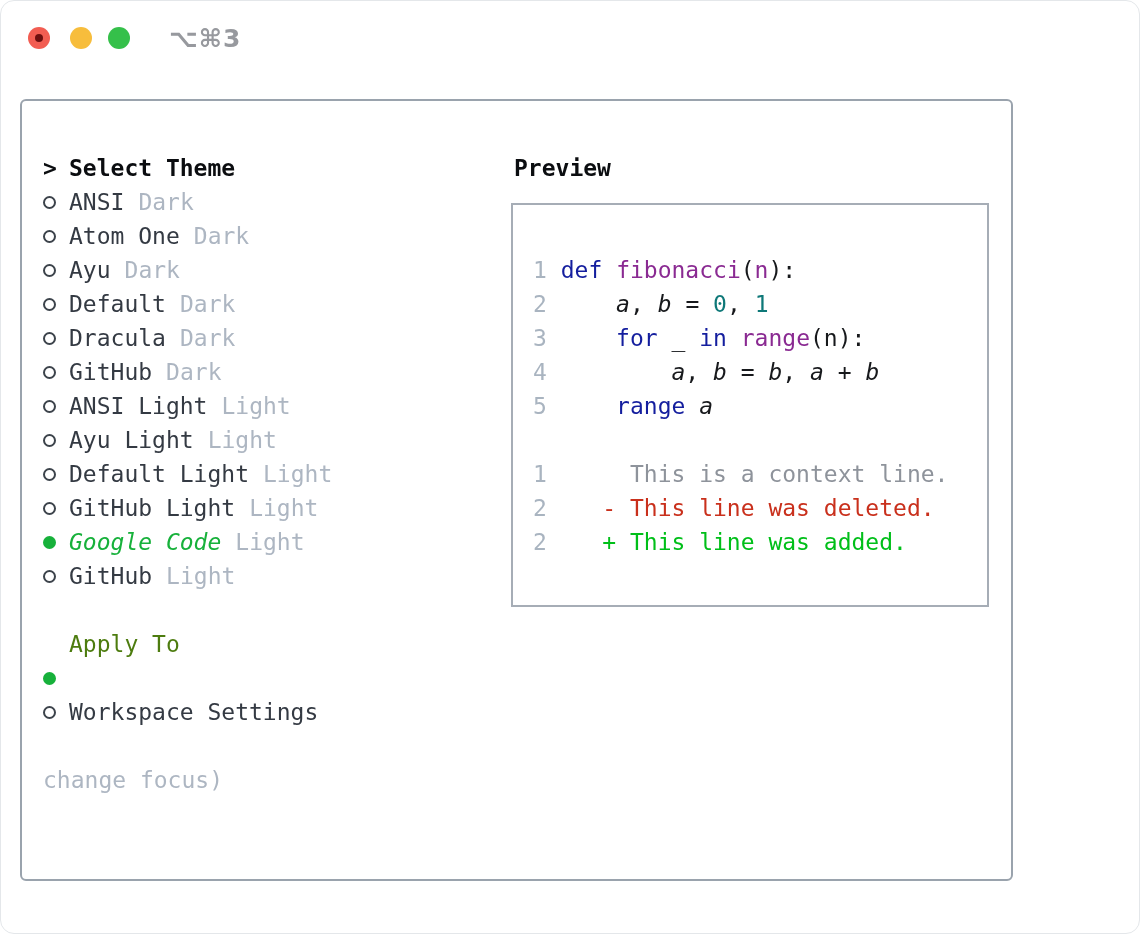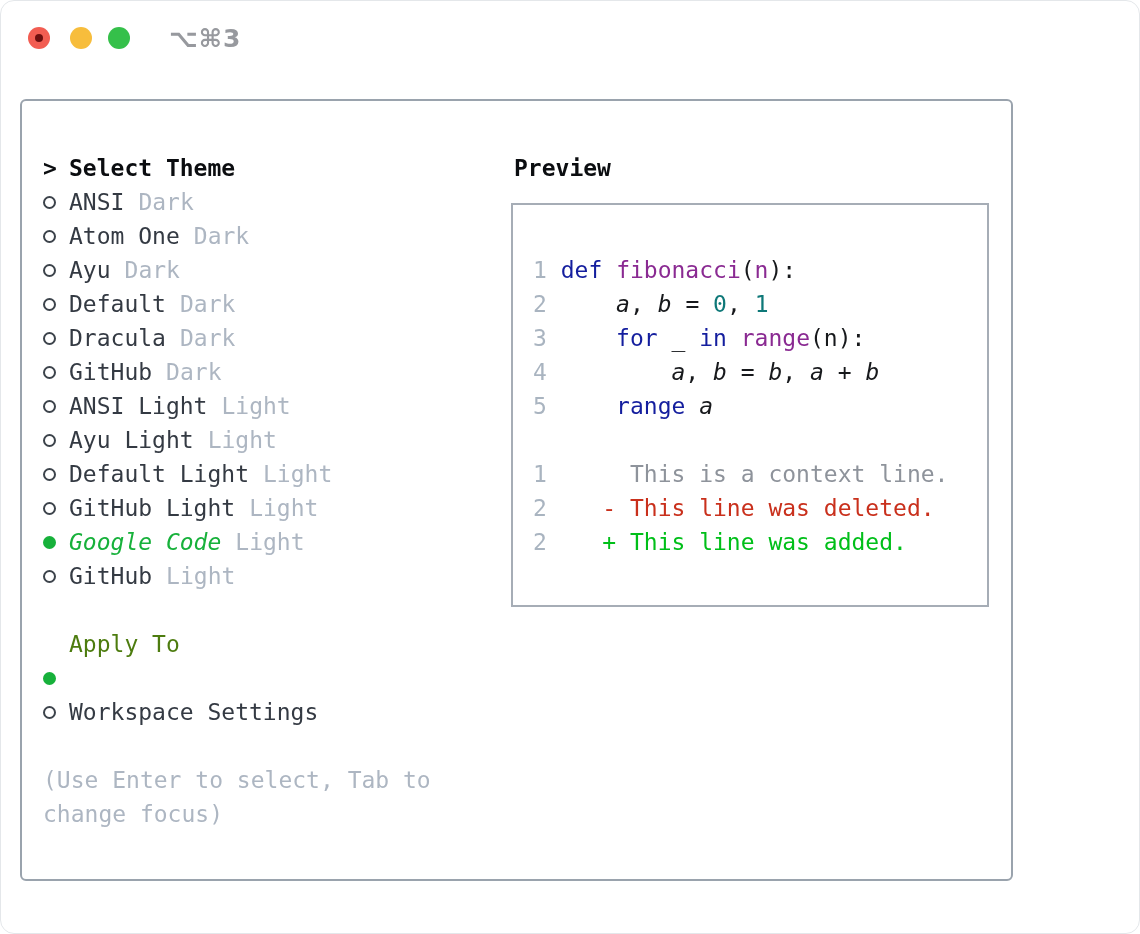--- a/index.html
+++ b/index.html
@@ -154,21 +154,20 @@
       <div class="row theme-row selected">
         <span class="marker"><span class="circle"></span></span>
       </div>
       <div class="row theme-row">
         <span class="marker"><span class="circle"></span></span>
         <span class="name">Workspace Settings</span>
       </div>
 
       <div class="blank"></div>
 
-      <div class="row help">(Use Enter to select, Tab to</div>
       <div class="row help">change focus)</div>
     </div>
 
     <div class="preview-title">Preview</div>
 
     <div class="preview-box">
       <div class="code">
         <div class="code-line"><span class="tk-ln">1</span><span class="tk-pl"> </span><span class="tk-kw">def</span><span class="tk-pl"> </span><span class="tk-fn">fibonacci</span><span class="tk-pl">(</span><span class="tk-fn">n</span><span class="tk-pl">):</span></div>
         <div class="code-line"><span class="tk-ln">2</span><span class="tk-pl">     </span><span class="tk-var">a</span><span class="tk-pl">, </span><span class="tk-var">b</span><span class="tk-pl"> = </span><span class="tk-nm">0</span><span class="tk-pl">, </span><span class="tk-nm">1</span></div>
         <div class="code-line"><span class="tk-ln">3</span><span class="tk-pl">     </span><span class="tk-kw">for</span><span class="tk-pl"> _ </span><span class="tk-kw">in</span><span class="tk-pl"> </span><span class="tk-fn">range</span><span class="tk-pl">(n):</span></div>

